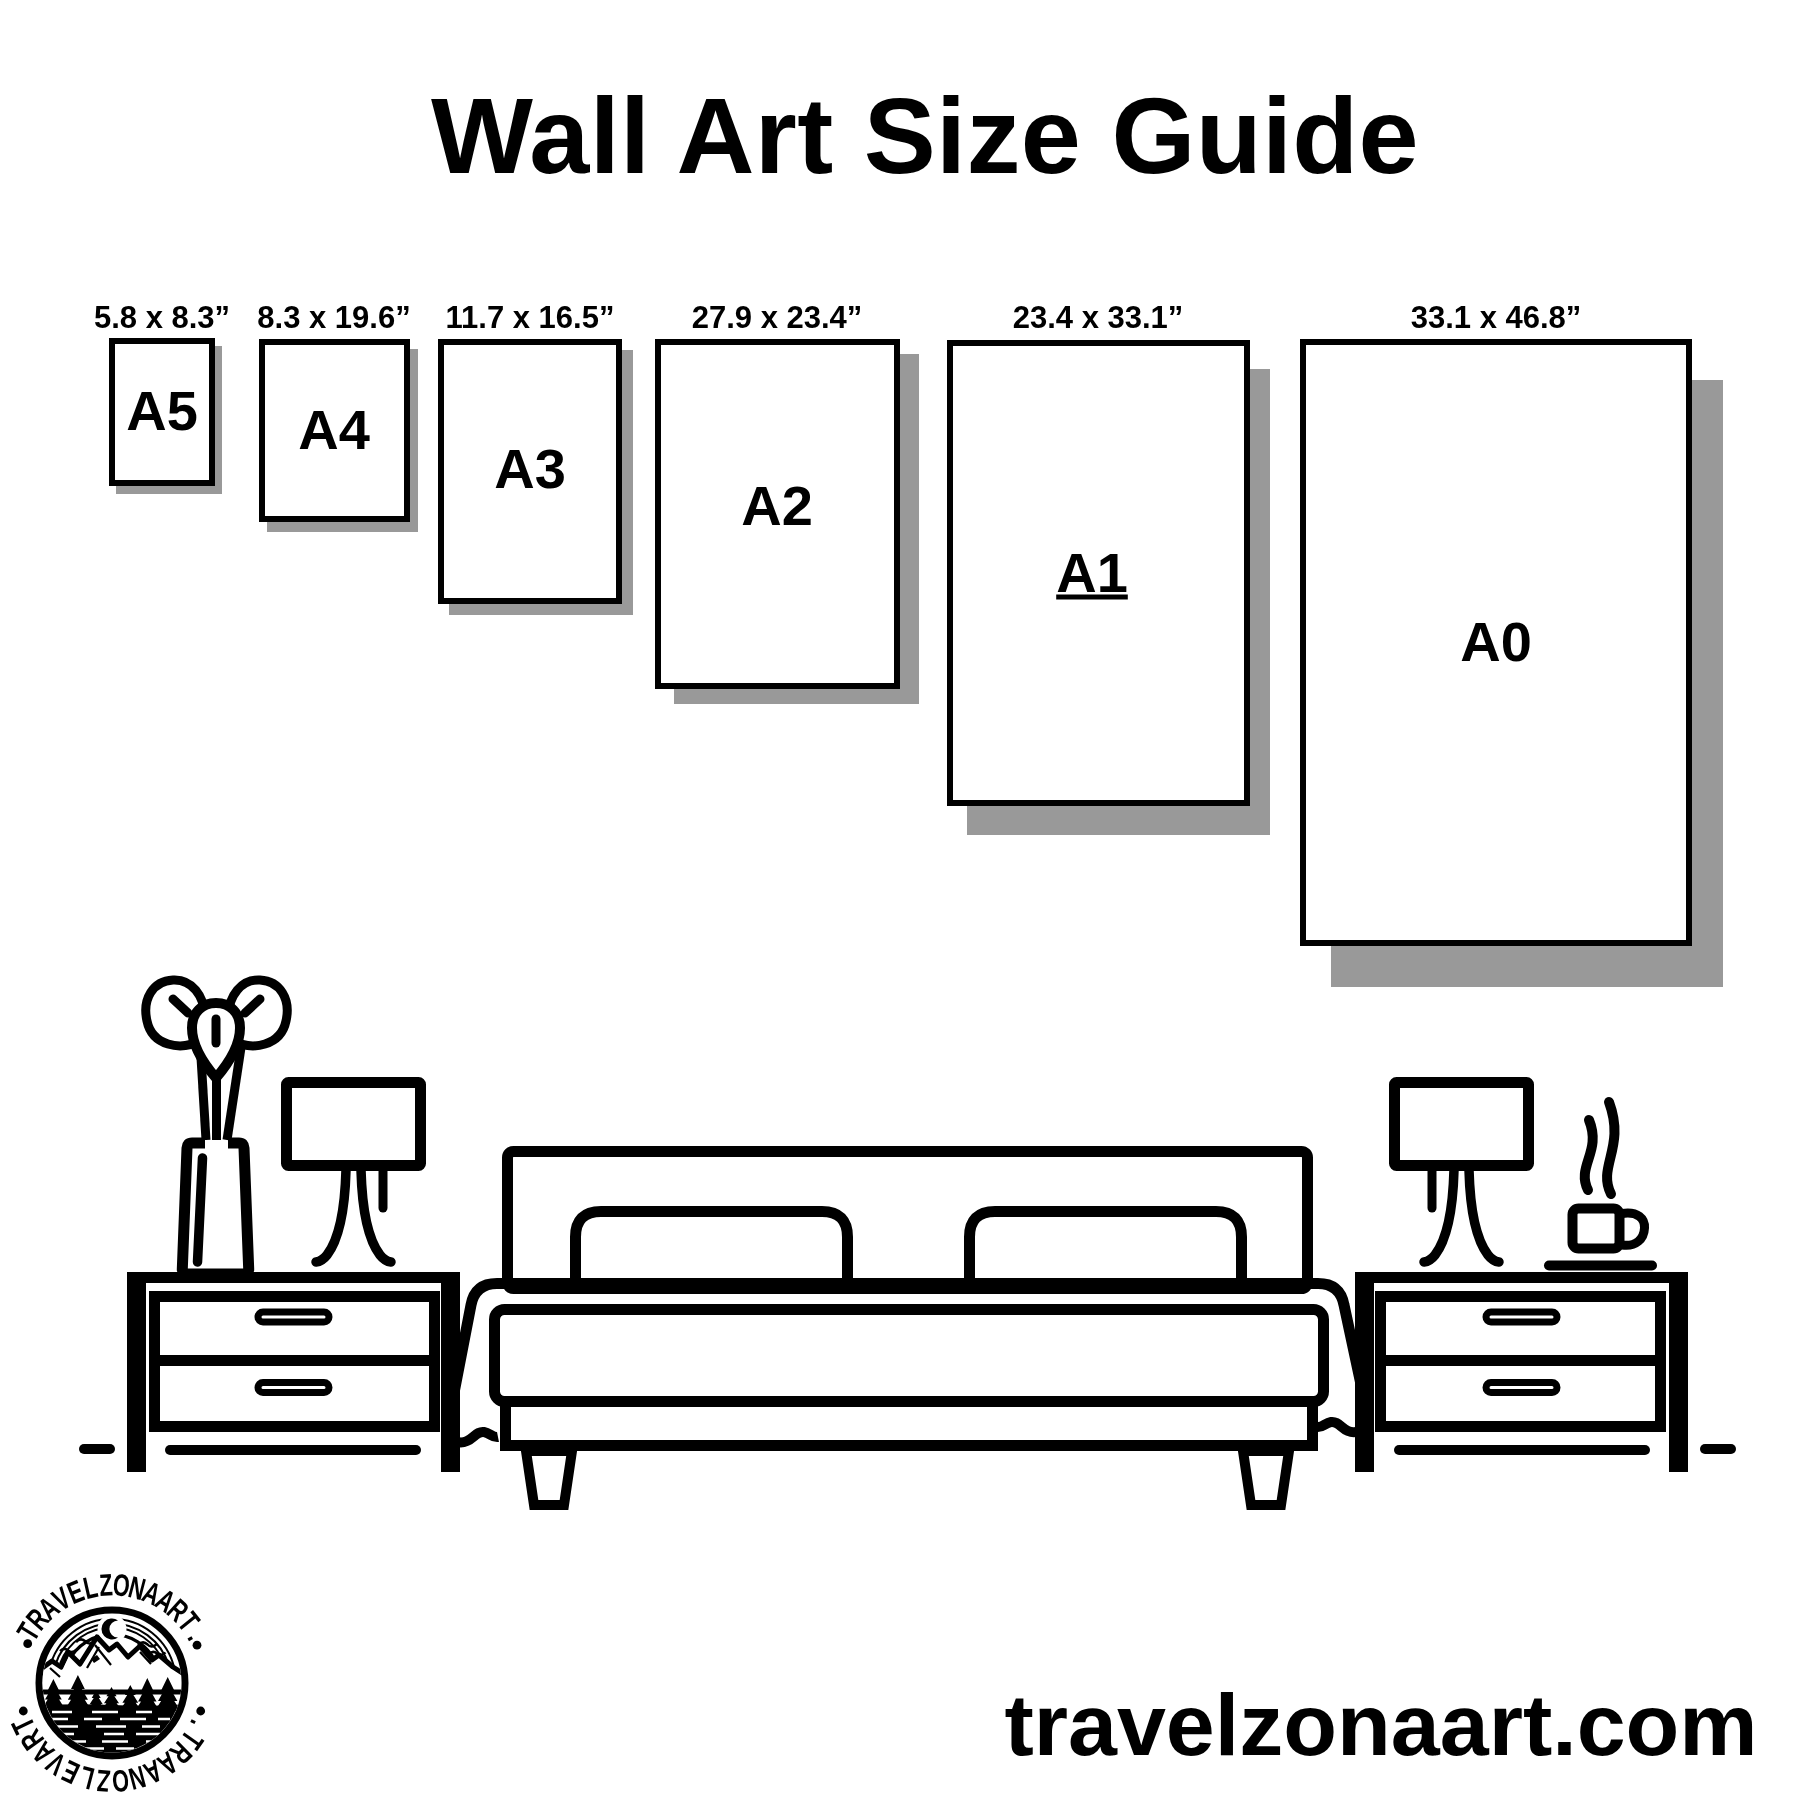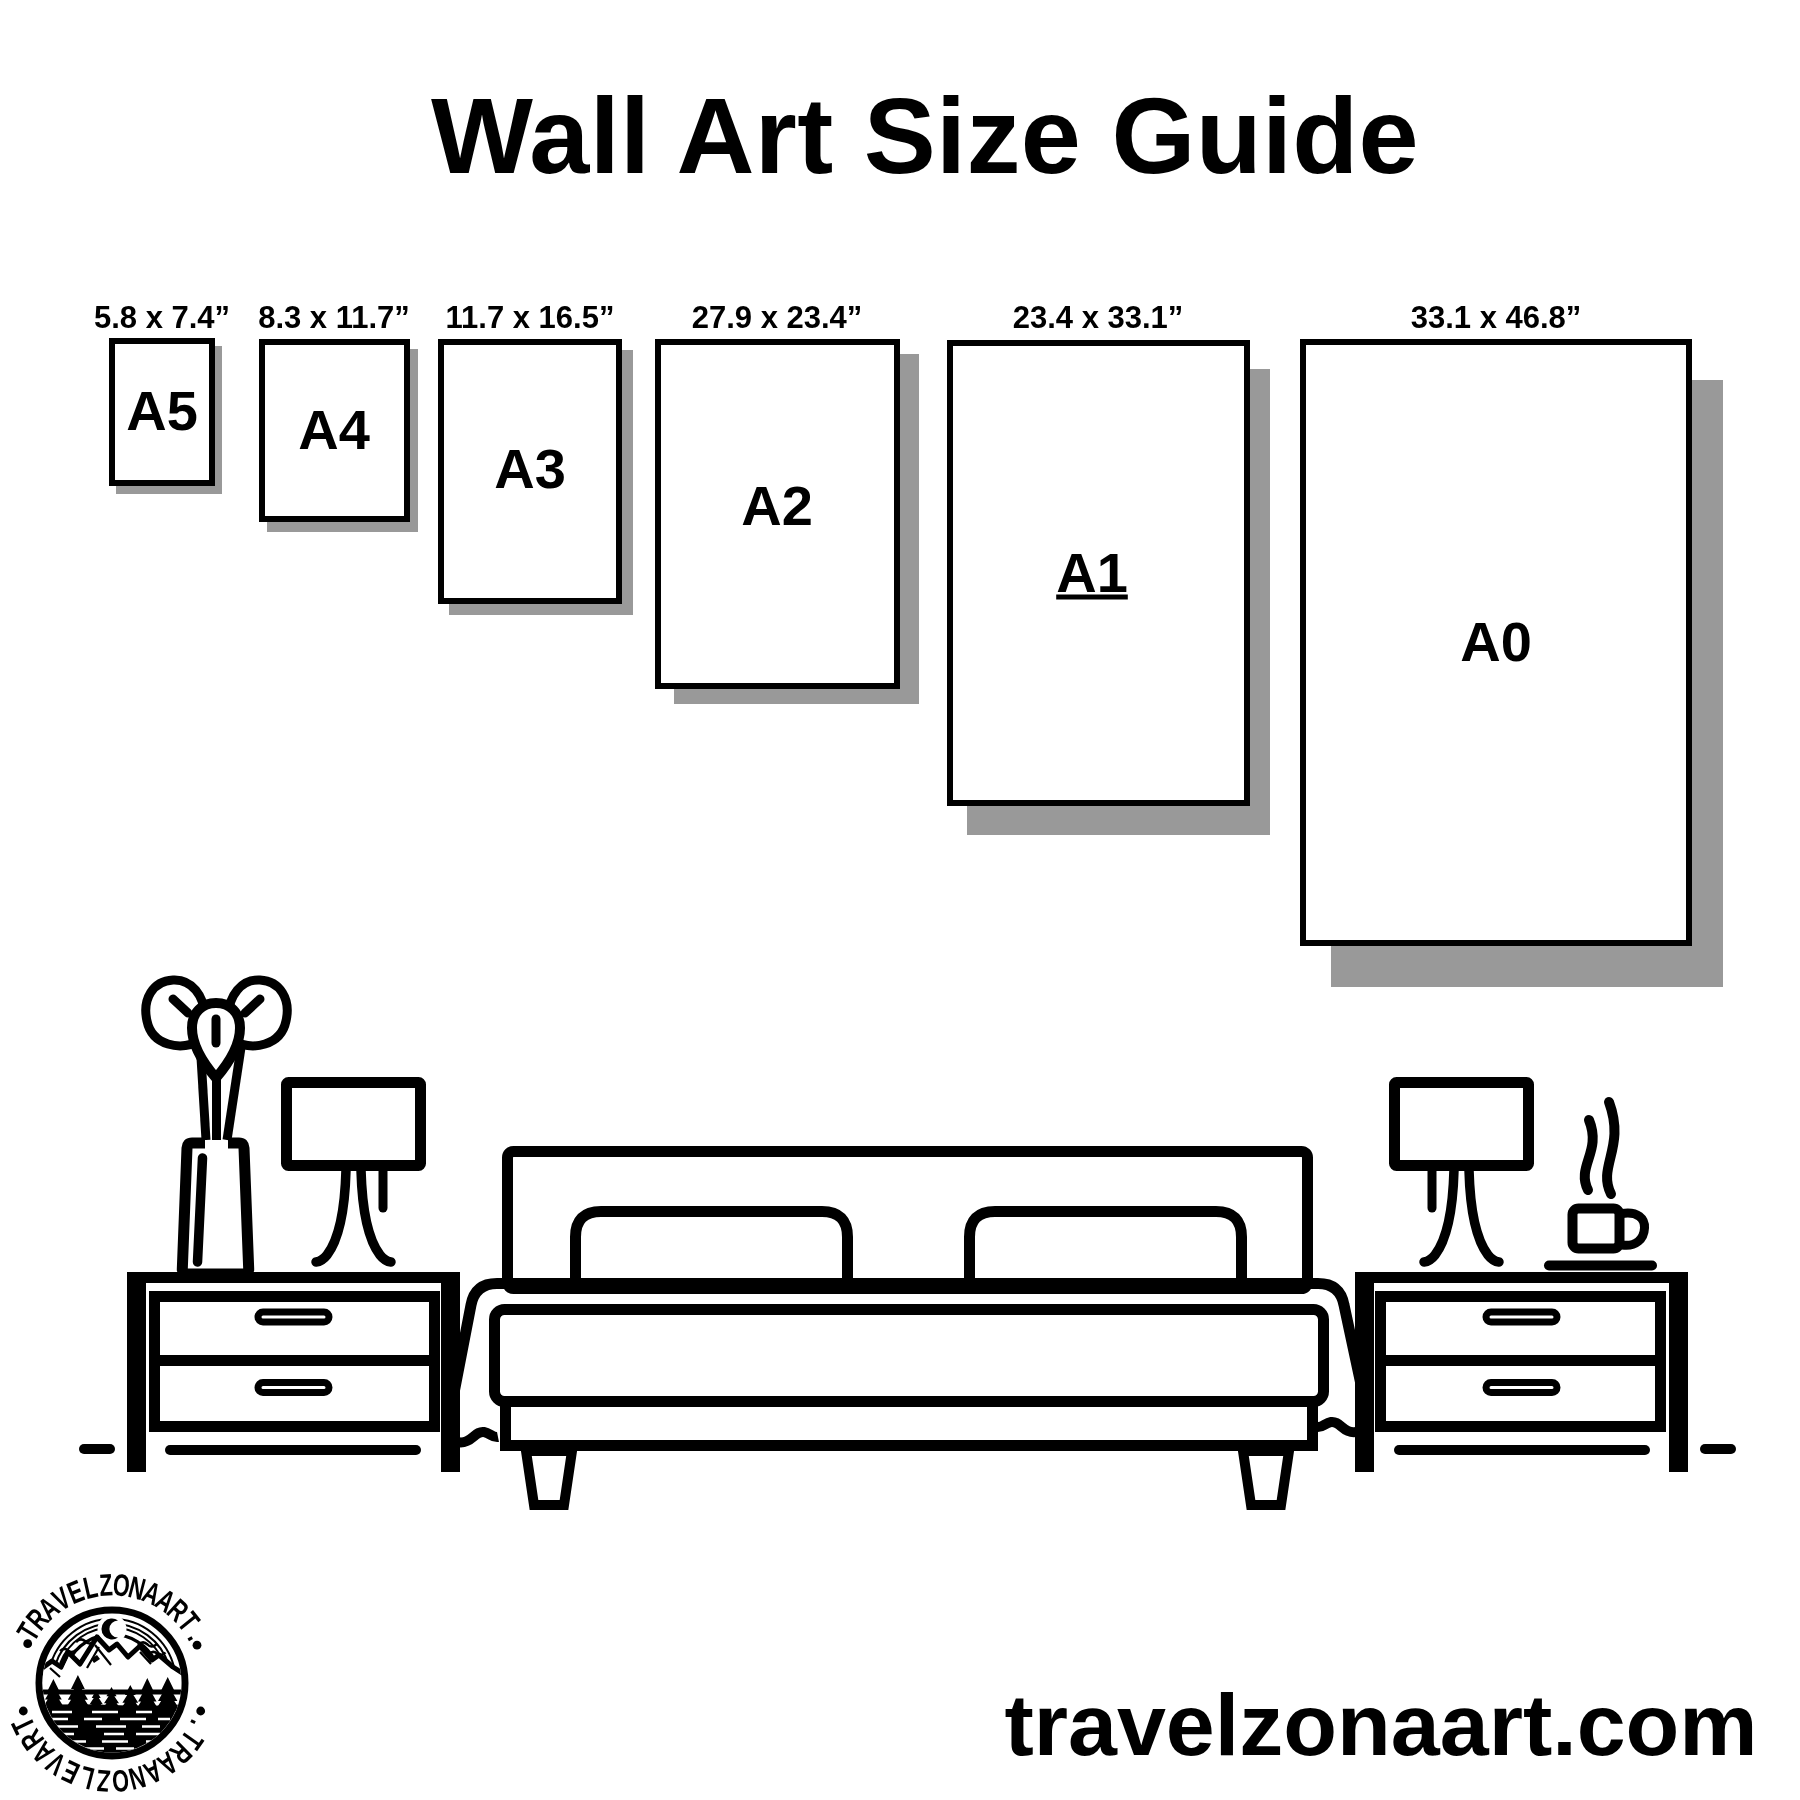--- a/index.html
+++ b/index.html
@@ -21,22 +21,22 @@
   <div class="paper" style="left:947px;top:340px;width:291px;height:454px;box-shadow:20px 29px 0 #999;"></div>
   <div class="paper" style="left:1300px;top:339px;width:380px;height:595px;box-shadow:31px 41px 0 #999;"></div>
 
   <div class="plabel" style="left:162px;top:410px;">A5</div>
   <div class="plabel" style="left:334px;top:429px;">A4</div>
   <div class="plabel" style="left:530px;top:468px;">A3</div>
   <div class="plabel" style="left:777px;top:505px;">A2</div>
   <div class="plabel" style="left:1092px;top:572px;text-decoration:underline;">A1</div>
   <div class="plabel" style="left:1496px;top:641px;">A0</div>
 
-  <div class="slabel" style="left:162px;top:336px;">5.8 x 7.4”</div>
-  <div class="slabel" style="left:334px;top:336px;">8.3 x 11.7”</div>
+  <div class="slabel" style="left:162px;top:336px;">5.8 x 8.3”</div>
+  <div class="slabel" style="left:334px;top:336px;">8.3 x 19.6”</div>
   <div class="slabel" style="left:530px;top:336px;">11.7 x 16.5”</div>
   <div class="slabel" style="left:777px;top:336px;">27.9 x 23.4”</div>
   <div class="slabel" style="left:1098px;top:336px;text-align:center;">23.4 x 33.1”</div>
   <div class="slabel" style="left:1496px;top:336px;">33.1 x 46.8”</div>
 
   <div class="site" style="left:1381px;top:1674px;">travelzonaart.com</div>
 
   <svg id="scene" style="position:absolute;left:0;top:0;" width="1800" height="1800" viewBox="0 0 1800 1800" fill="none" stroke="#000">
     <defs>
       <g id="nightstand" stroke="#000" fill="none">

